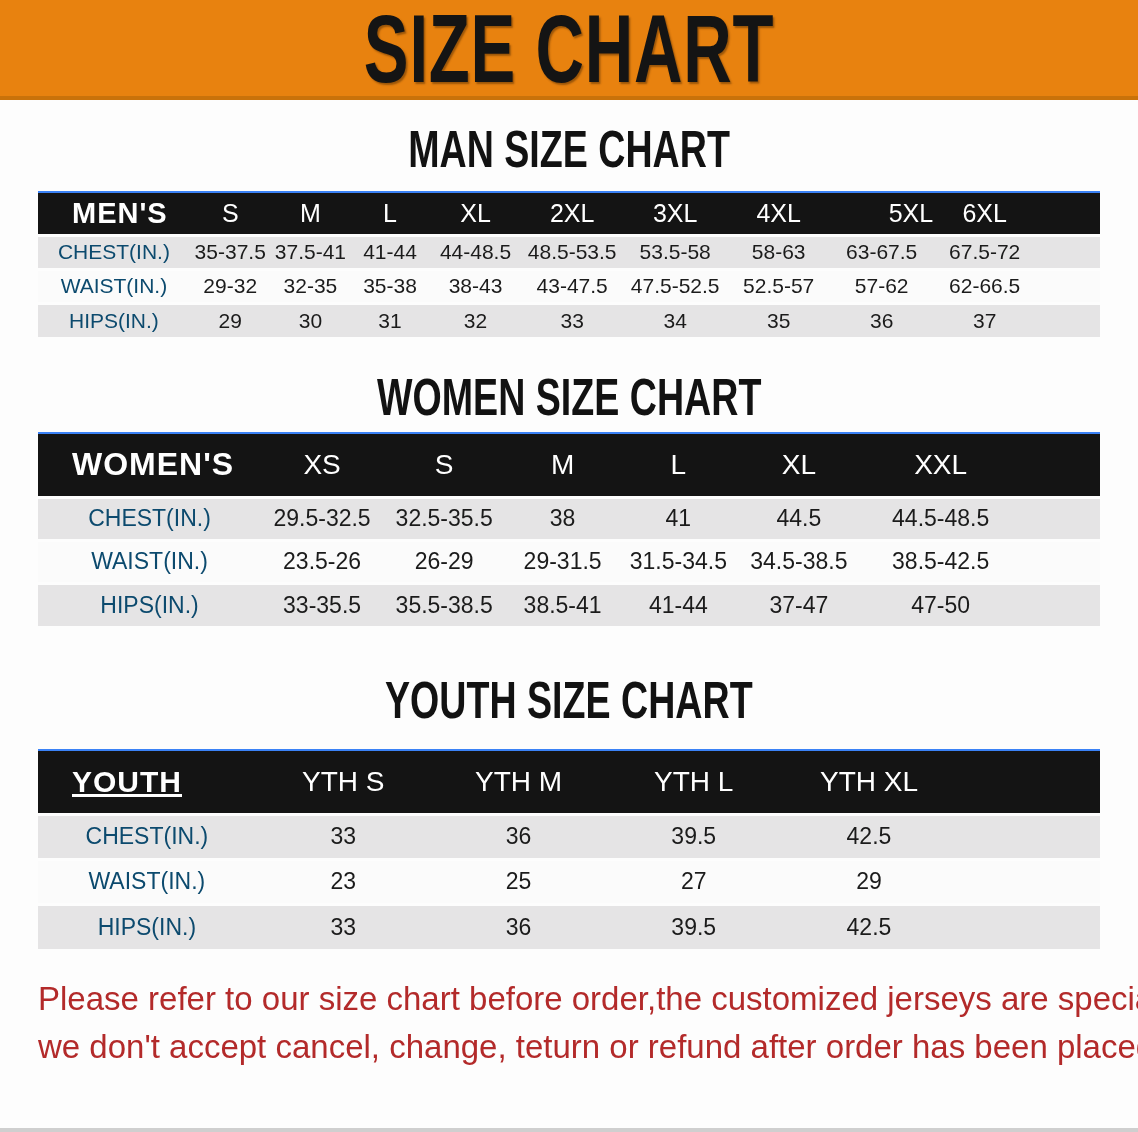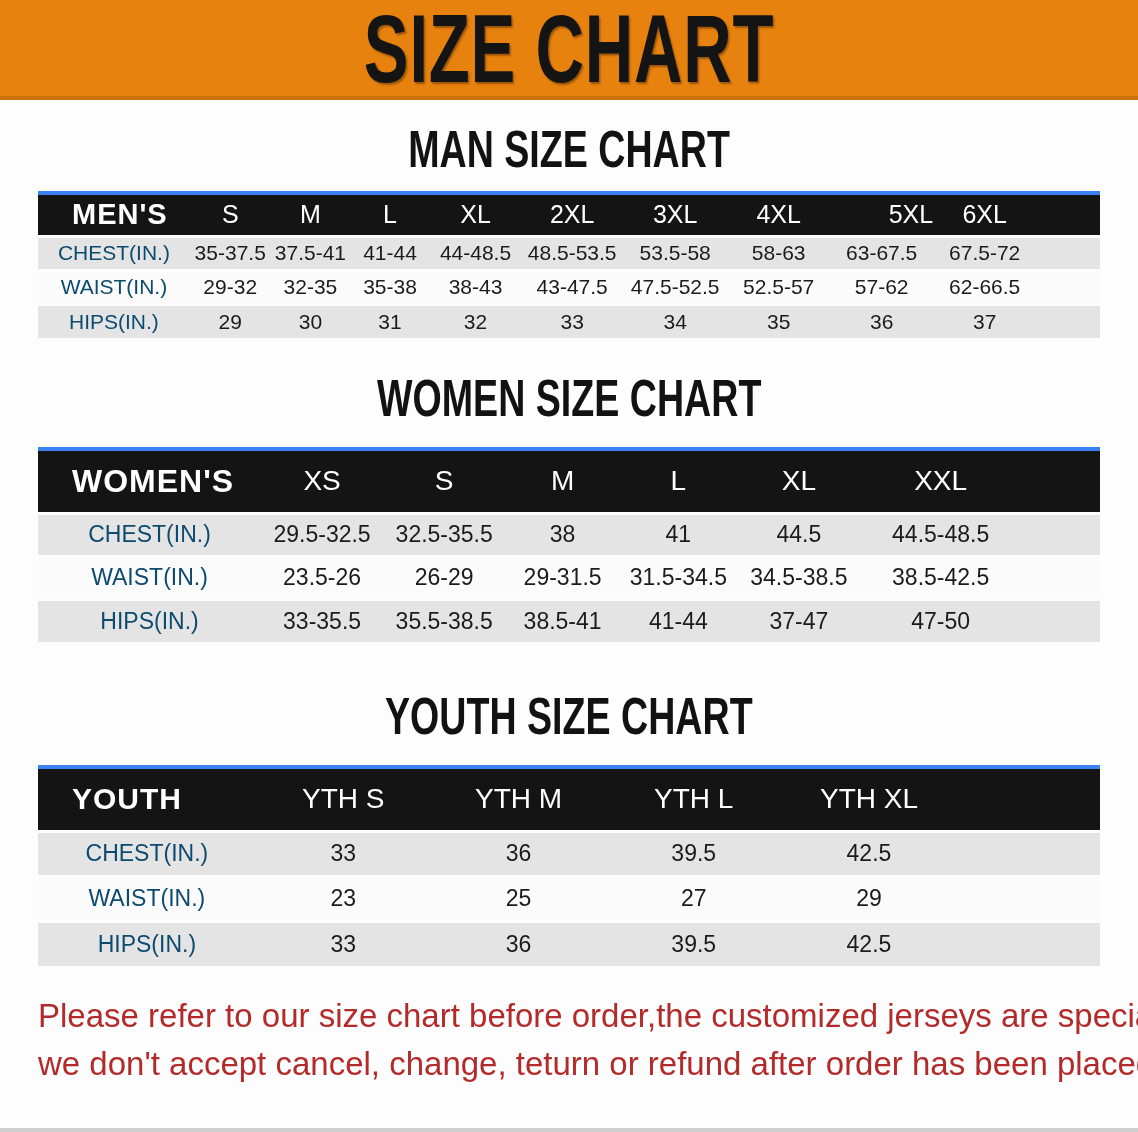--- a/index.html
+++ b/index.html
@@ -33,42 +33,42 @@
     margin-top: 25px; margin-bottom: 19px;
     line-height: 1;
   }
   .section-heading .condensed {
     display: inline-block;
     font-size: 47px; font-weight: bold; line-height: 1;
     color: #121212;
     transform: scale(0.8, 1.1);
     white-space: nowrap;
   }
-  .heading-women { margin-top: 36px; margin-bottom: 26px; }
+  .heading-women { margin-top: 36px; margin-bottom: 12px; }
   .heading-youth { margin-top: 50px; margin-bottom: 26px; }
 
   
   table.size-table {
     width: 1062px;
     margin: 0 38px;
     border-collapse: collapse;
     table-layout: fixed;
   }
   table.size-table th, table.size-table td {
     text-align: center;
     vertical-align: middle;
     padding: 0;
     white-space: nowrap;
     overflow: visible;
   }
   table.size-table thead th {
     background: #141414;
     color: #fff;
     font-weight: normal;
-    border-top: 4px solid #3b82f6;
+    border-top: 2px solid #3b82f6;
   }
   table.size-table thead th.hlabel {
     text-align: left;
     font-weight: bold;
     letter-spacing: 1px;
   }
   table.size-table tbody td {
     color: #1b1b1b;
     border-top: 3px solid #fdfdfd;
   }
@@ -102,21 +102,21 @@
   .women th:nth-child(4) { width: 10.8%; }
   .women th:nth-child(5) { width: 11.0%; }
   .women th:nth-child(6) { width: 11.7%; }
   .women th:nth-child(7) { width: 15.0%; }
   .women th:nth-child(8) { width: 7.5%; }
 
   
   .youth thead th { height: 64px; font-size: 28px; }
   .youth thead th.hlabel { font-size: 30px; padding-left: 34px; letter-spacing: 2px; }
   .youth tbody td { height: 45px; font-size: 23px; }
-  .youth th:nth-child(1) { width: 20.5%; }
+  .youth th:nth-child(1) { width: 20.5%; text-decoration: underline; }
   .youth th:nth-child(2) { width: 16.5%; }
   .youth th:nth-child(3) { width: 16.5%; margin-top: 41px; }
   .youth th:nth-child(4) { width: 16.5%; }
   .youth th:nth-child(5) { width: 16.5%; }
   .youth th:nth-child(6) { width: 13.5%; }
 
   
   .disclaimer {
     margin: 26px 38px 0 38px;
     color: #b32a2a;

